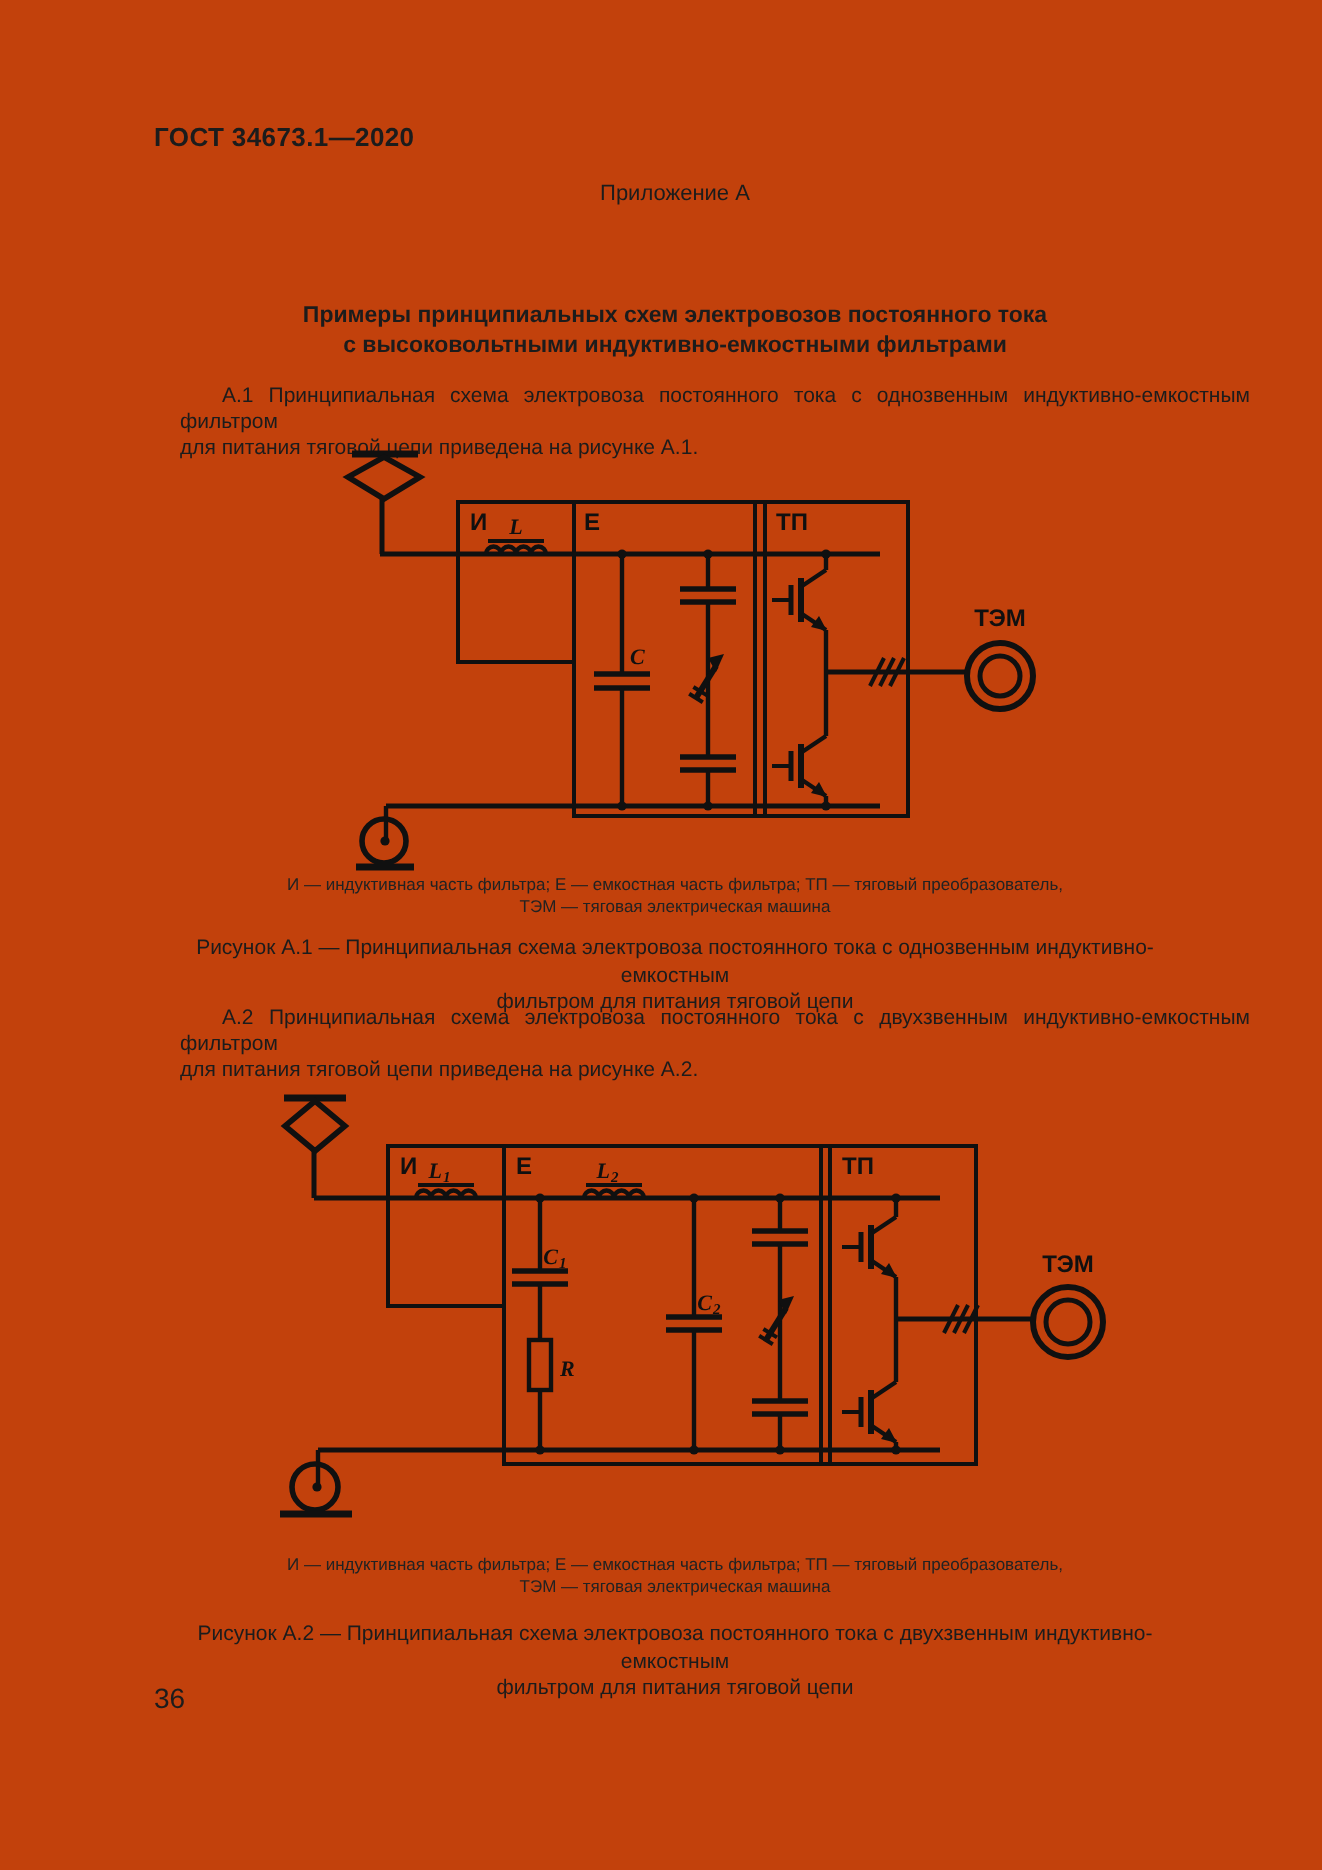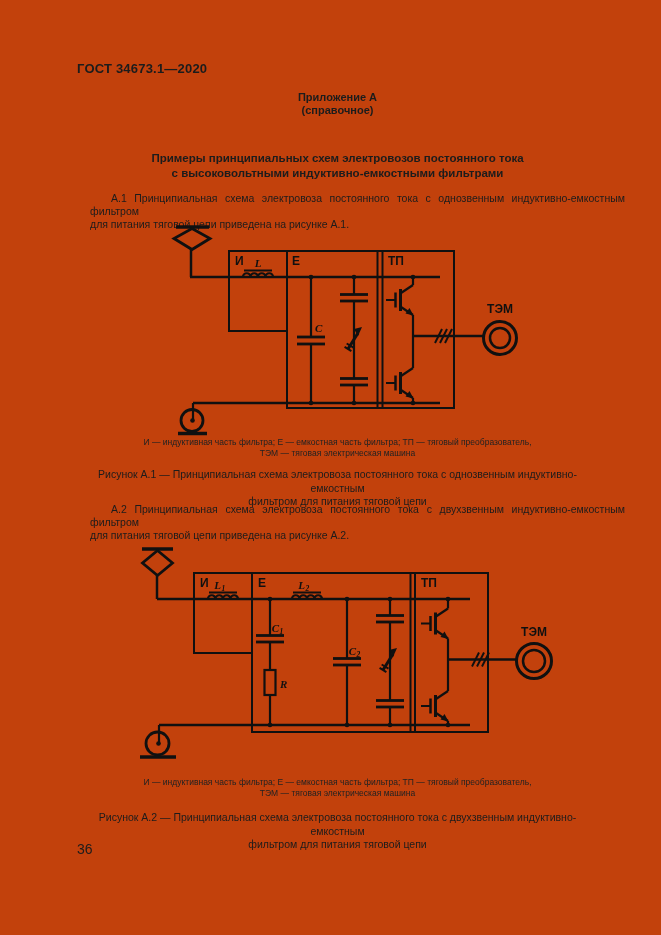--- a/index.html
+++ b/index.html
@@ -1,20 +1,20 @@
 <!DOCTYPE html>
 <html><head>
 <meta charset="utf-8">
 <style>
   html,body{margin:0;padding:0;background:#e8e8e8;}
   .page{position:relative;width:661px;height:935px;background:#c2410c;
         font-family:"Liberation Sans",sans-serif;color:#1c1c1c;overflow:hidden;margin:0 auto;}
   .abs{position:absolute;}
   .doc-number{left:77px;top:61px;font-size:13px;font-weight:bold;letter-spacing:.2px;}
-  .appendix{left:75px;top:91px;width:525px;text-align:center;font-weight:bold;font-size:11px;line-height:13px;}
+  .appendix{left:75px;top:91px;width:525px;text-align:center;font-weight:normal;font-size:11px;line-height:13px;}
   .doc-title{left:75px;top:151px;width:525px;text-align:center;font-weight:bold;font-size:11.5px;line-height:14.5px;}
   .para{left:90px;width:535px;font-size:10.5px;line-height:13px;}
   .para .l1{text-align:justify;text-align-last:justify;text-indent:21px;}
   .para .l2{text-align:left;}
   .para-a1{top:192px;}
   .para-a2{top:503px;}
   .legend{left:75px;width:525px;text-align:center;font-size:8.5px;line-height:11px;color:#222;}
   .legend-1{top:437px;}
   .legend-2{top:777px;}
   .caption{left:75px;width:525px;text-align:center;font-size:10.5px;line-height:13.5px;}
@@ -33,21 +33,20 @@
 </style>
 </head>
 <body>
 
 <div class="page">
 
   <div class="abs doc-number">ГОСТ 34673.1—2020</div>
 
   <div class="abs appendix">
     <div>Приложение А</div>
-    <div>(справочное)</div>
   </div>
 
   <div class="abs doc-title">
     <div>Примеры принципиальных схем электровозов постоянного тока</div>
     <div>с высоковольтными индуктивно-емкостными фильтрами</div>
   </div>
 
   <div class="abs para para-a1">
     <div class="l1">А.1 Принципиальная схема электровоза постоянного тока с однозвенным индуктивно-емкостным фильтром</div>
     <div class="l2">для питания тяговой цепи приведена на рисунке А.1.</div>

